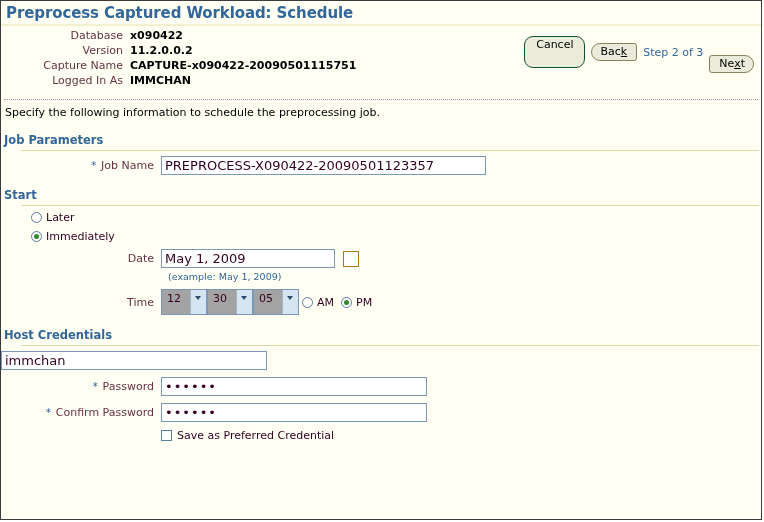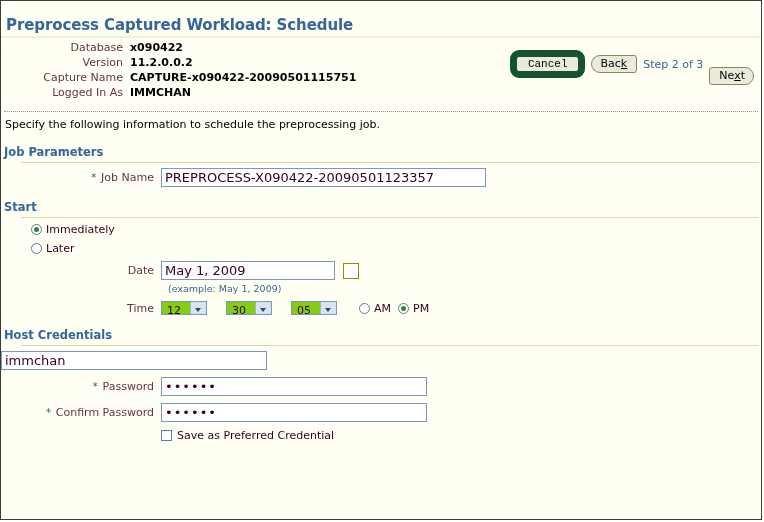--- a/index.html
+++ b/index.html
@@ -20,21 +20,21 @@
     width: 762px;
     height: 520px;
     border: 1px solid #3b3b3b;
     background: #fffff4;
     box-sizing: border-box;
     overflow: hidden;
   }
 
   
   .title-bar {
-    padding: 16px 0 2px 5px;
+    padding: 4px 0 2px 5px;
     border-bottom: 2px solid #f2f0cf;
     background: #fffff4;
   }
   .page-title {
     font-family: "DejaVu Sans", "Liberation Sans", sans-serif;
     font-size: 15px;
     font-weight: bold;
     color: #336699;
     letter-spacing: -0.1px;
     line-height: 17px;
@@ -83,24 +83,23 @@
     font-size: 11px;
     color: #000000;
     background: #ebebdc;
     line-height: 13px;
     padding: 1px 9px 2px 9px;
     white-space: nowrap;
     cursor: pointer;
     box-sizing: border-box;
   }
   .obtn.pill {
-    border: 7px solid #14532d;
+    border: 1px solid #14532d;
     border-radius: 9px;
-    padding: 1px 11px 0 11px;
-    font-family: Liberation Mono, monospace;
+    padding: 1px 11px 16px 11px;
   }
   .obtn.squared {
     border: 1px solid #85855c;
     border-radius: 3px 9px 9px 3px;
     padding: 1px 8px 2px 9px;
     margin-top: 24px;
   }
   .obtn.squared-l {
     border: 1px solid #85855c;
     border-radius: 9px 3px 3px 9px;
@@ -264,24 +263,24 @@
     padding-left: 167px;
     margin: -4px 0 6px 0;
     line-height: 12px;
   }
 
   
   .osel {
     display: inline-flex;
     align-items: stretch;
     border: 1px solid #7c98b6;
-    background: #84cc16;
-    height: 14px;
-    box-sizing: border-box;
-    margin-right: 19px;
+    background: #a3a3a3;
+    height: 26px;
+    box-sizing: border-box;
+    margin-right: 0;
     cursor: pointer;
   }
   .osel .val {
     font-size: 11px;
     color: #330022;
     padding: 1px 4px 0 5px;
     line-height: 16px;
     min-width: 19px;
     text-align: left;
     white-space: nowrap;
@@ -370,26 +369,26 @@
   </div>
 
   <div class="section">
     <div class="section-head">
       <span class="section-title">Start</span>
     </div>
     <div class="section-rule"></div>
 
     <div class="form-body">
       <div class="radio-row">
+        <span class="radio"></span>
+        <span class="radio-label">Later</span>
+      </div>
+      <div class="radio-row">
         <span class="radio on"></span>
         <span class="radio-label">Immediately</span>
-      </div>
-      <div class="radio-row">
-        <span class="radio"></span>
-        <span class="radio-label">Later</span>
       </div>
 
       <div class="frow">
         <div class="flabel"><span>Date</span></div>
         <input class="txtbox date" type="text" value="May 1, 2009" style="">
         <span class="cal-icon">
           <span class="cal-top"></span>
           <span class="cal-grid"></span>
         </span>
       </div>

